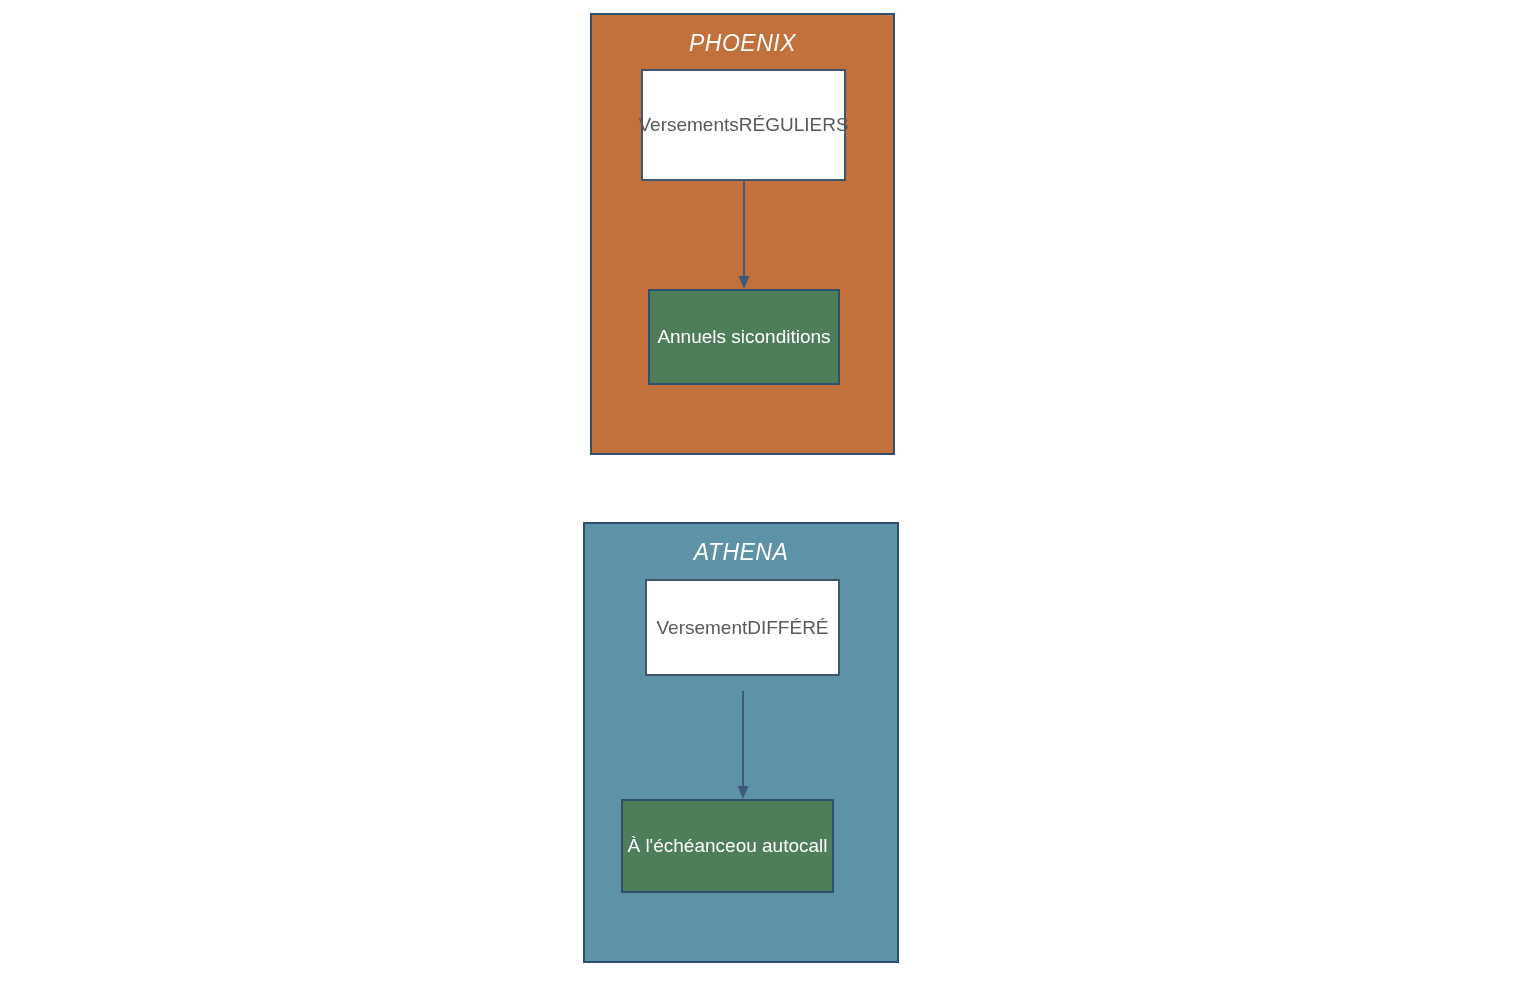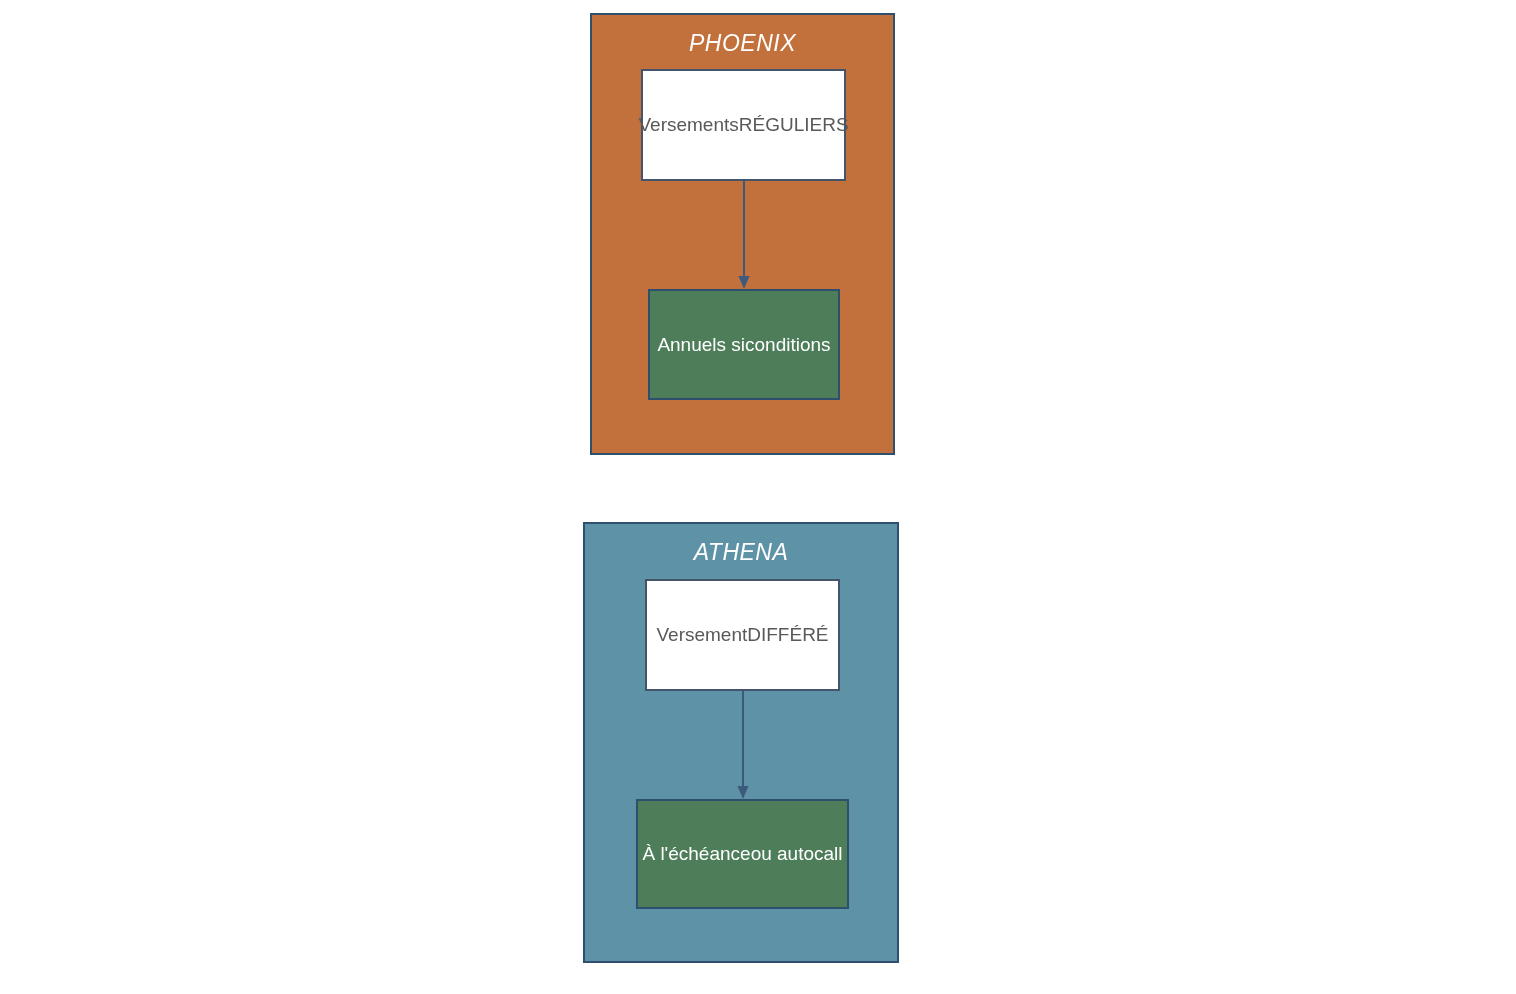--- a/index.html
+++ b/index.html
@@ -55,23 +55,23 @@
     background: #ffffff;
     color: #595959;
   }
   .node-green {
     background: #4e7d5a;
     border-color: #2e4f6e;
     color: #ffffff;
   }
 
   .phoenix-top    { left: 49px;  top: 54px;  width: 205px; height: 112px; }
-  .phoenix-bottom { left: 56px;  top: 274px; width: 192px; height: 111px; }
-  .athena-top     { left: 60px;  top: 55px;  width: 195px; height: 112px; }
-  .athena-bottom  { left: 51px;  top: 275px; width: 213px; height: 110px; }
+  .phoenix-bottom { left: 56px;  top: 274px; width: 192px; height: 96px; }
+  .athena-top     { left: 60px;  top: 55px;  width: 195px; height: 97px; }
+  .athena-bottom  { left: 36px;  top: 275px; width: 213px; height: 94px; }
 
   .arrow { position: absolute; }
   .phoenix-arrow { left: 144px; top: 166px; }
   .athena-arrow  { left: 150px; top: 167px; }
 </style>
 </head>
 <body>
 
 <div class="canvas">
 

